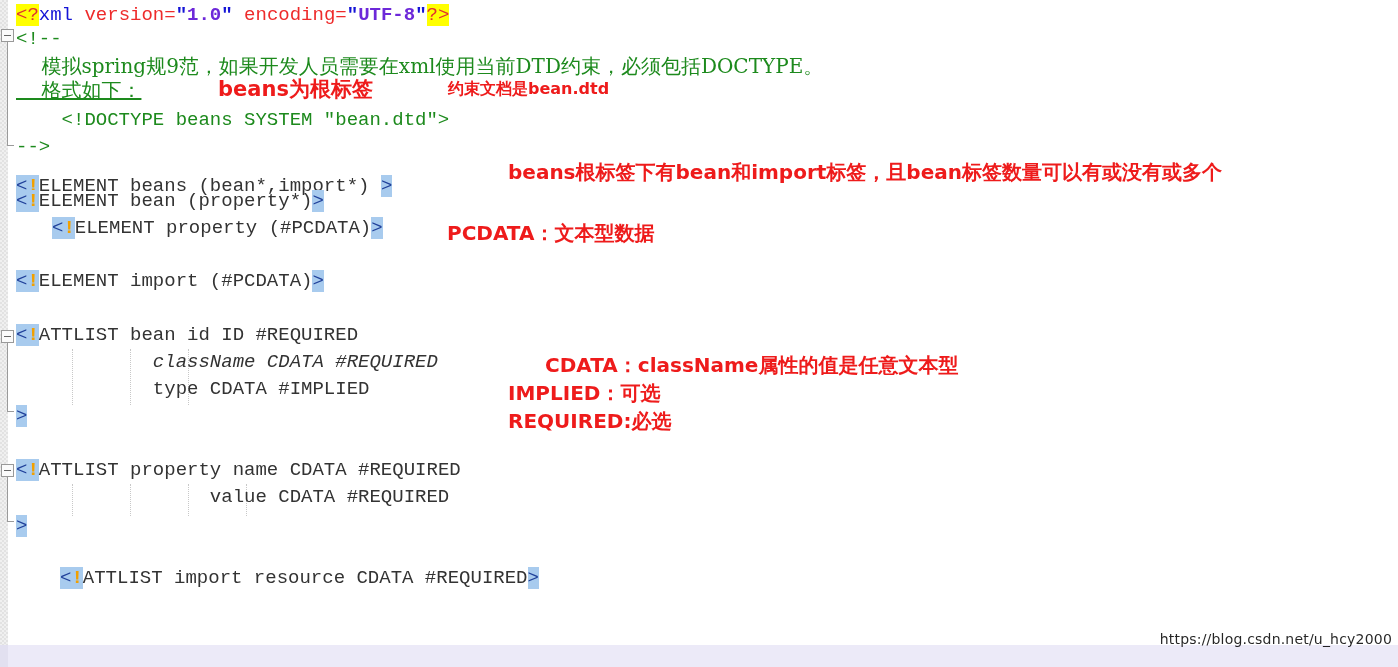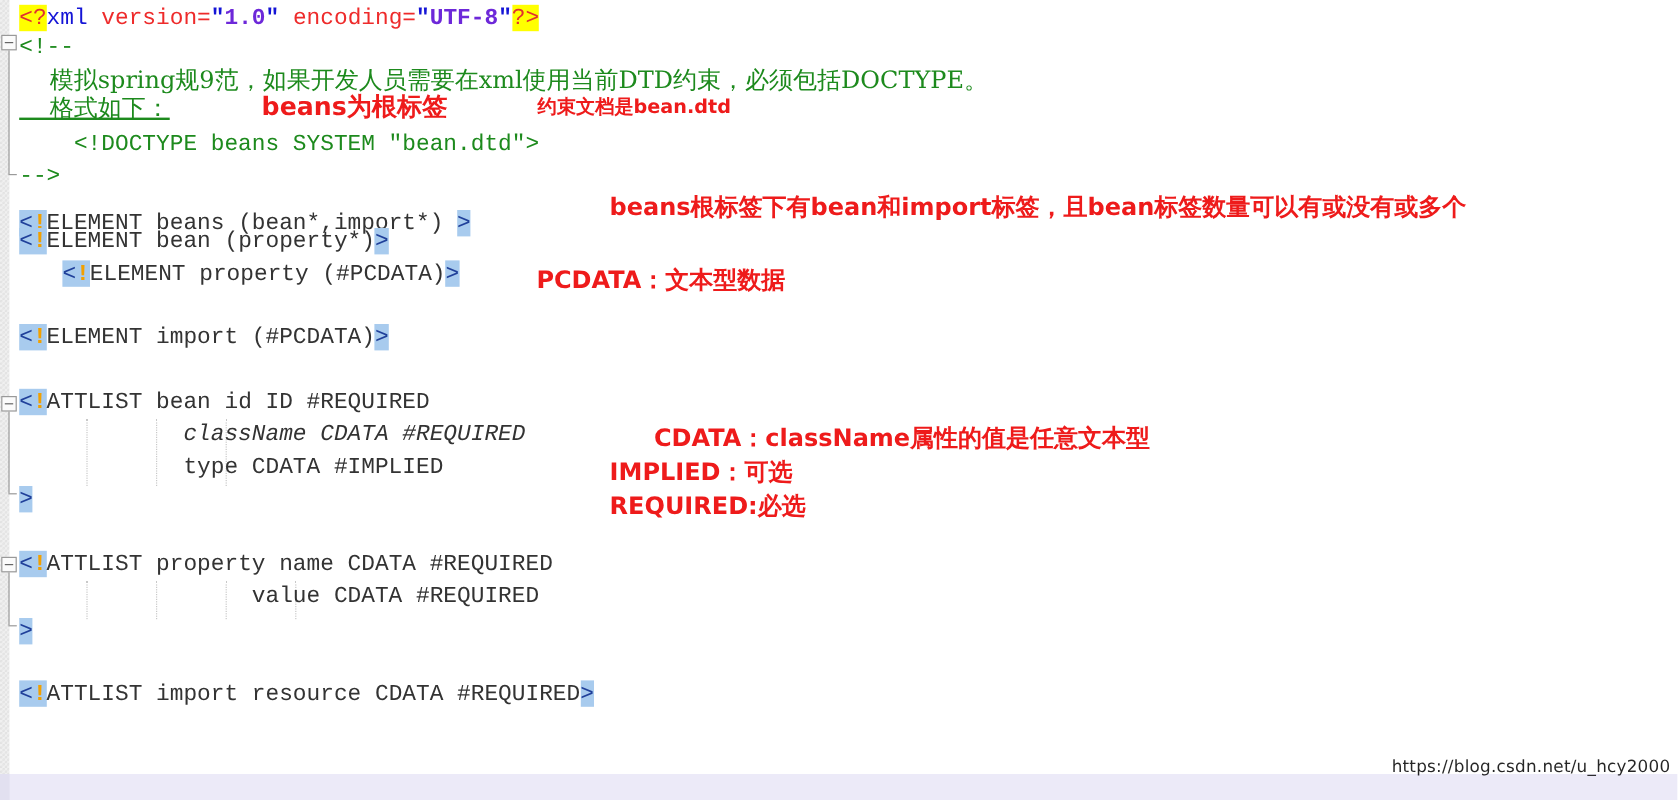--- a/index.html
+++ b/index.html
@@ -203,21 +203,21 @@
 
     <div class="line" style="top:323px;"><span class="tok-declmark"><span class="tok-lt">&lt;</span><span class="tok-bang">!</span></span><span class="tok-plain">ATTLIST bean id ID #REQUIRED</span></div>
     <div class="line tok-plain" style="top:350px;font-style:italic;">            className CDATA #REQUIRED</div>
     <div class="line tok-plain" style="top:377px;">            type CDATA #IMPLIED</div>
     <div class="line" style="top:404px;"><span class="tok-gt">&gt;</span></div>
 
     <div class="line" style="top:458px;"><span class="tok-declmark"><span class="tok-lt">&lt;</span><span class="tok-bang">!</span></span><span class="tok-plain">ATTLIST property name CDATA #REQUIRED</span></div>
     <div class="line tok-plain" style="top:485px;">                 value CDATA #REQUIRED</div>
     <div class="line" style="top:514px;"><span class="tok-gt">&gt;</span></div>
 
-    <div class="line" style="top:566px;"><span class="tok-declmark"><span class="tok-lt">&lt;</span><span class="tok-bang">!</span></span><span class="tok-plain">ATTLIST import resource CDATA #REQUIRED</span><span class="tok-gt">&gt;</span></div>
+    <div class="line" style="top:566px;margin-left:44px;"><span class="tok-declmark"><span class="tok-lt">&lt;</span><span class="tok-bang">!</span></span><span class="tok-plain">ATTLIST import resource CDATA #REQUIRED</span><span class="tok-gt">&gt;</span></div>
 
   </div>
 
   <div class="anno" style="left:218px; top:77px; font-size:21px;">beans为根标签</div>
   <div class="anno" style="left:448px; top:77px; font-size:16px;">约束文档是bean.dtd</div>
   <div class="anno" style="left:508px; top:160px; font-size:20px;">beans根标签下有bean和import标签，且bean标签数量可以有或没有或多个</div>
   <div class="anno" style="left:447px; top:221px; font-size:20px;">PCDATA：文本型数据</div>
   <div class="anno" style="left:545px; top:353px; font-size:20px;">CDATA：className属性的值是任意文本型</div>
   <div class="anno" style="left:508px; top:381px; font-size:20px;">IMPLIED：可选</div>
   <div class="anno" style="left:508px; top:409px; font-size:20px;">REQUIRED:必选</div>

